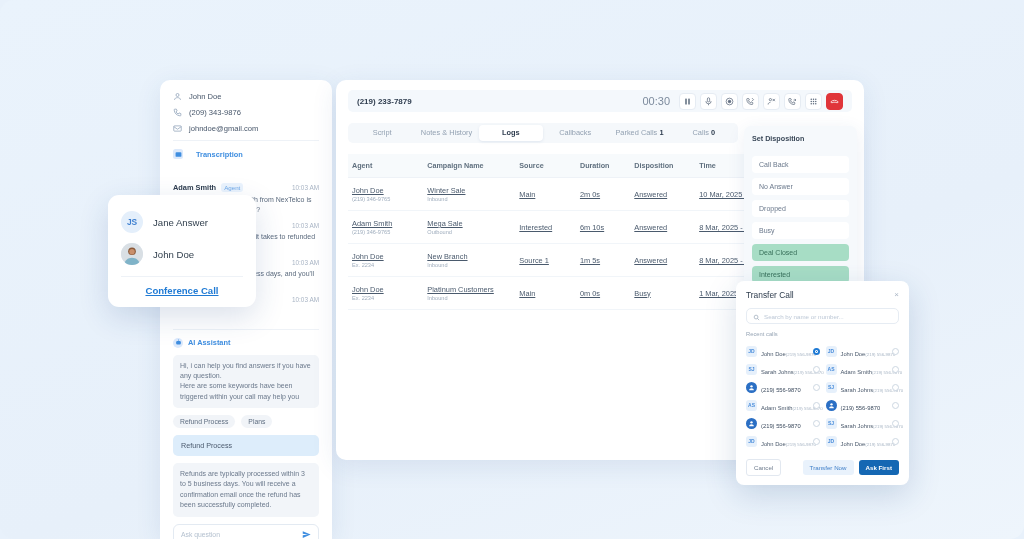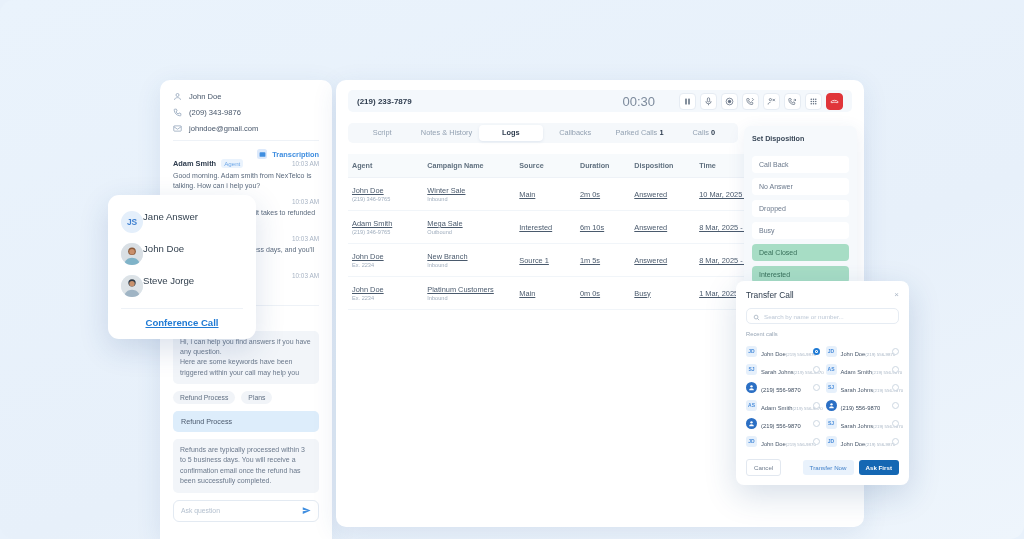--- a/index.html
+++ b/index.html
@@ -21,21 +21,21 @@
     position: absolute; left: 160px; top: 80px; width: 172px; height: 459px;
     background: #fff; border-radius: 10px 10px 0 0;
     box-shadow: 0 6px 26px rgba(40,80,140,.10);
     padding: 12px 13px 0 13px;
     overflow: hidden;
   }
   .contact-row { display: flex; align-items: center; gap: 7px; margin-bottom: 7px; font-size: 7.6px; color: #47566a; }
   .contact-row .ic { width: 9px; height: 9px; flex: 0 0 9px; color: #8fa2b8; }
   .contact-row .ic svg { width: 9px; height: 9px; display: block; }
   .divider { height: 1px; background: #eef2f7; margin: 7px 0 8px; }
-  .sec-head { display: flex; align-items: center; gap: 5px; margin-bottom: 0; justify-content: flex-end; }
+  .sec-head { display: flex; align-items: center; gap: 13px; margin-bottom: 24px; }
   .sec-head .badge-ic {
     width: 10px; height: 10px; border-radius: 2.5px;
     background: #dce9fb; display: flex; align-items: center; justify-content: center;
   }
   .sec-head .badge-ic svg { width: 7px; height: 7px; }
   .sec-head .t { font-size: 7.4px; color: #3f8ee0; font-weight: 600; }
 
   .msg { margin-bottom: 7px; }
   .msg-top { display: flex; align-items: center; gap: 5px; }
   .msg-name { font-size: 7.4px; font-weight: 700; color: #2f3d4f; }
@@ -74,46 +74,46 @@
   .ai-input .send svg { width: 9px; height: 9px; display: block; }
 
   
   .conf-pop {
     position: absolute; left: 108px; top: 195px; width: 148px;
     background: #fff; border-radius: 11px;
     box-shadow: 0 10px 30px rgba(30,70,130,.16);
     padding: 11px 13px 9px;
     z-index: 30;
   }
-  .conf-item { display: flex; align-items: flex-start; padding: 5px 0; }
+  .conf-item { display: flex; align-items: center; gap: 10px; padding: 5px 0; }
   .conf-av {
     width: 22px; height: 22px; border-radius: 50%; flex: 0 0 22px;
     display: flex; align-items: center; justify-content: center;
     font-size: 8.4px; font-weight: 700; color: #3d7fd0; background: #e4effb;
     overflow: hidden;
   }
   .conf-av svg { width: 22px; height: 22px; display: block; }
   .conf-name { font-size: 9.6px; color: #33414f; }
   .conf-div { height: 1px; background: #eef2f7; margin: 6px 0 5px; }
   .conf-cta { text-align: center; font-size: 9.6px; font-weight: 700; color: #1f7ad4; padding: 3px 0 2px; text-decoration: underline; }
 
   
   .main-card {
-    position: absolute; left: 336px; top: 80px; width: 528px; height: 447px;
+    position: absolute; left: 336px; top: 80px; width: 528px; height: 380px;
     background: #fff; border-radius: 10px;
     box-shadow: 0 6px 26px rgba(40,80,140,.10);
     padding: 10px 12px;
   }
   .call-bar {
     display: flex; align-items: center; height: 22px;
     background: #f4f8fc; border-radius: 5px; padding: 0 9px;
     margin-bottom: 11px;
   }
   .call-num { font-size: 8px; font-weight: 700; color: #2f3d4f; }
-  .call-timer { font-size: 13px; color: #7d8b9d; margin-left: auto; margin-right: 24px; }
+  .call-timer { font-size: 11px; color: #7d8b9d; margin-left: auto; margin-right: 9px; }
   .icon-btns { display: flex; gap: 4px; }
   .ibtn {
     width: 17px; height: 17px; border: 1px solid #e6ecf3; border-radius: 4px;
     background: #fff; display: flex; align-items: center; justify-content: center;
     color: #5d6b7d;
   }
   .ibtn svg { width: 9px; height: 9px; display: block; }
   .ibtn.danger { background: #e0353a; border-color: #e0353a; color: #fff; }
 
   .tabs { display: flex; align-items: center; background: #f5f8fb; border-radius: 5px; height: 20px; padding: 2px; gap: 0; width: 390px; }
@@ -309,31 +309,20 @@
   <div class="conf-item">
     <span class="conf-av">
       <svg viewBox="0 0 24 24">
           <rect width="24" height="24" fill="#d9dfe4"></rect>
           <circle cx="12" cy="9" r="4.2" fill="#8a5a3a"></circle>
           <path d="M3.5 24c0-5 4.2-8 8.5-8s8.5 3 8.5 8z" fill="#7fb3c8"></path>
           <circle cx="12" cy="9.5" r="3" fill="#c98f6b"></circle>
         </svg>
     </span>
     <span class="conf-name">John Doe</span>
-  </div>
-  <div class="conf-item">
-    <span class="conf-av">
-      <svg viewBox="0 0 24 24">
-          <rect width="24" height="24" fill="#dde3e7"></rect>
-          <circle cx="12" cy="8.5" r="4" fill="#2e3a46"></circle>
-          <circle cx="12" cy="9.5" r="3" fill="#c9926e"></circle>
-          <path d="M3.5 24c0-5 4.2-8 8.5-8s8.5 3 8.5 8z" fill="#9fb4c4"></path>
-        </svg>
-    </span>
-    <span class="conf-name">Steve Jorge</span>
   </div>
   <div class="conf-div"></div>
   <div class="conf-cta">Conference Call</div>
 </div>
 
 <div class="main-card">
 
   <div class="call-bar">
     <span class="call-num">(219) 233-7879</span>
     <span class="call-timer">00:30</span>

